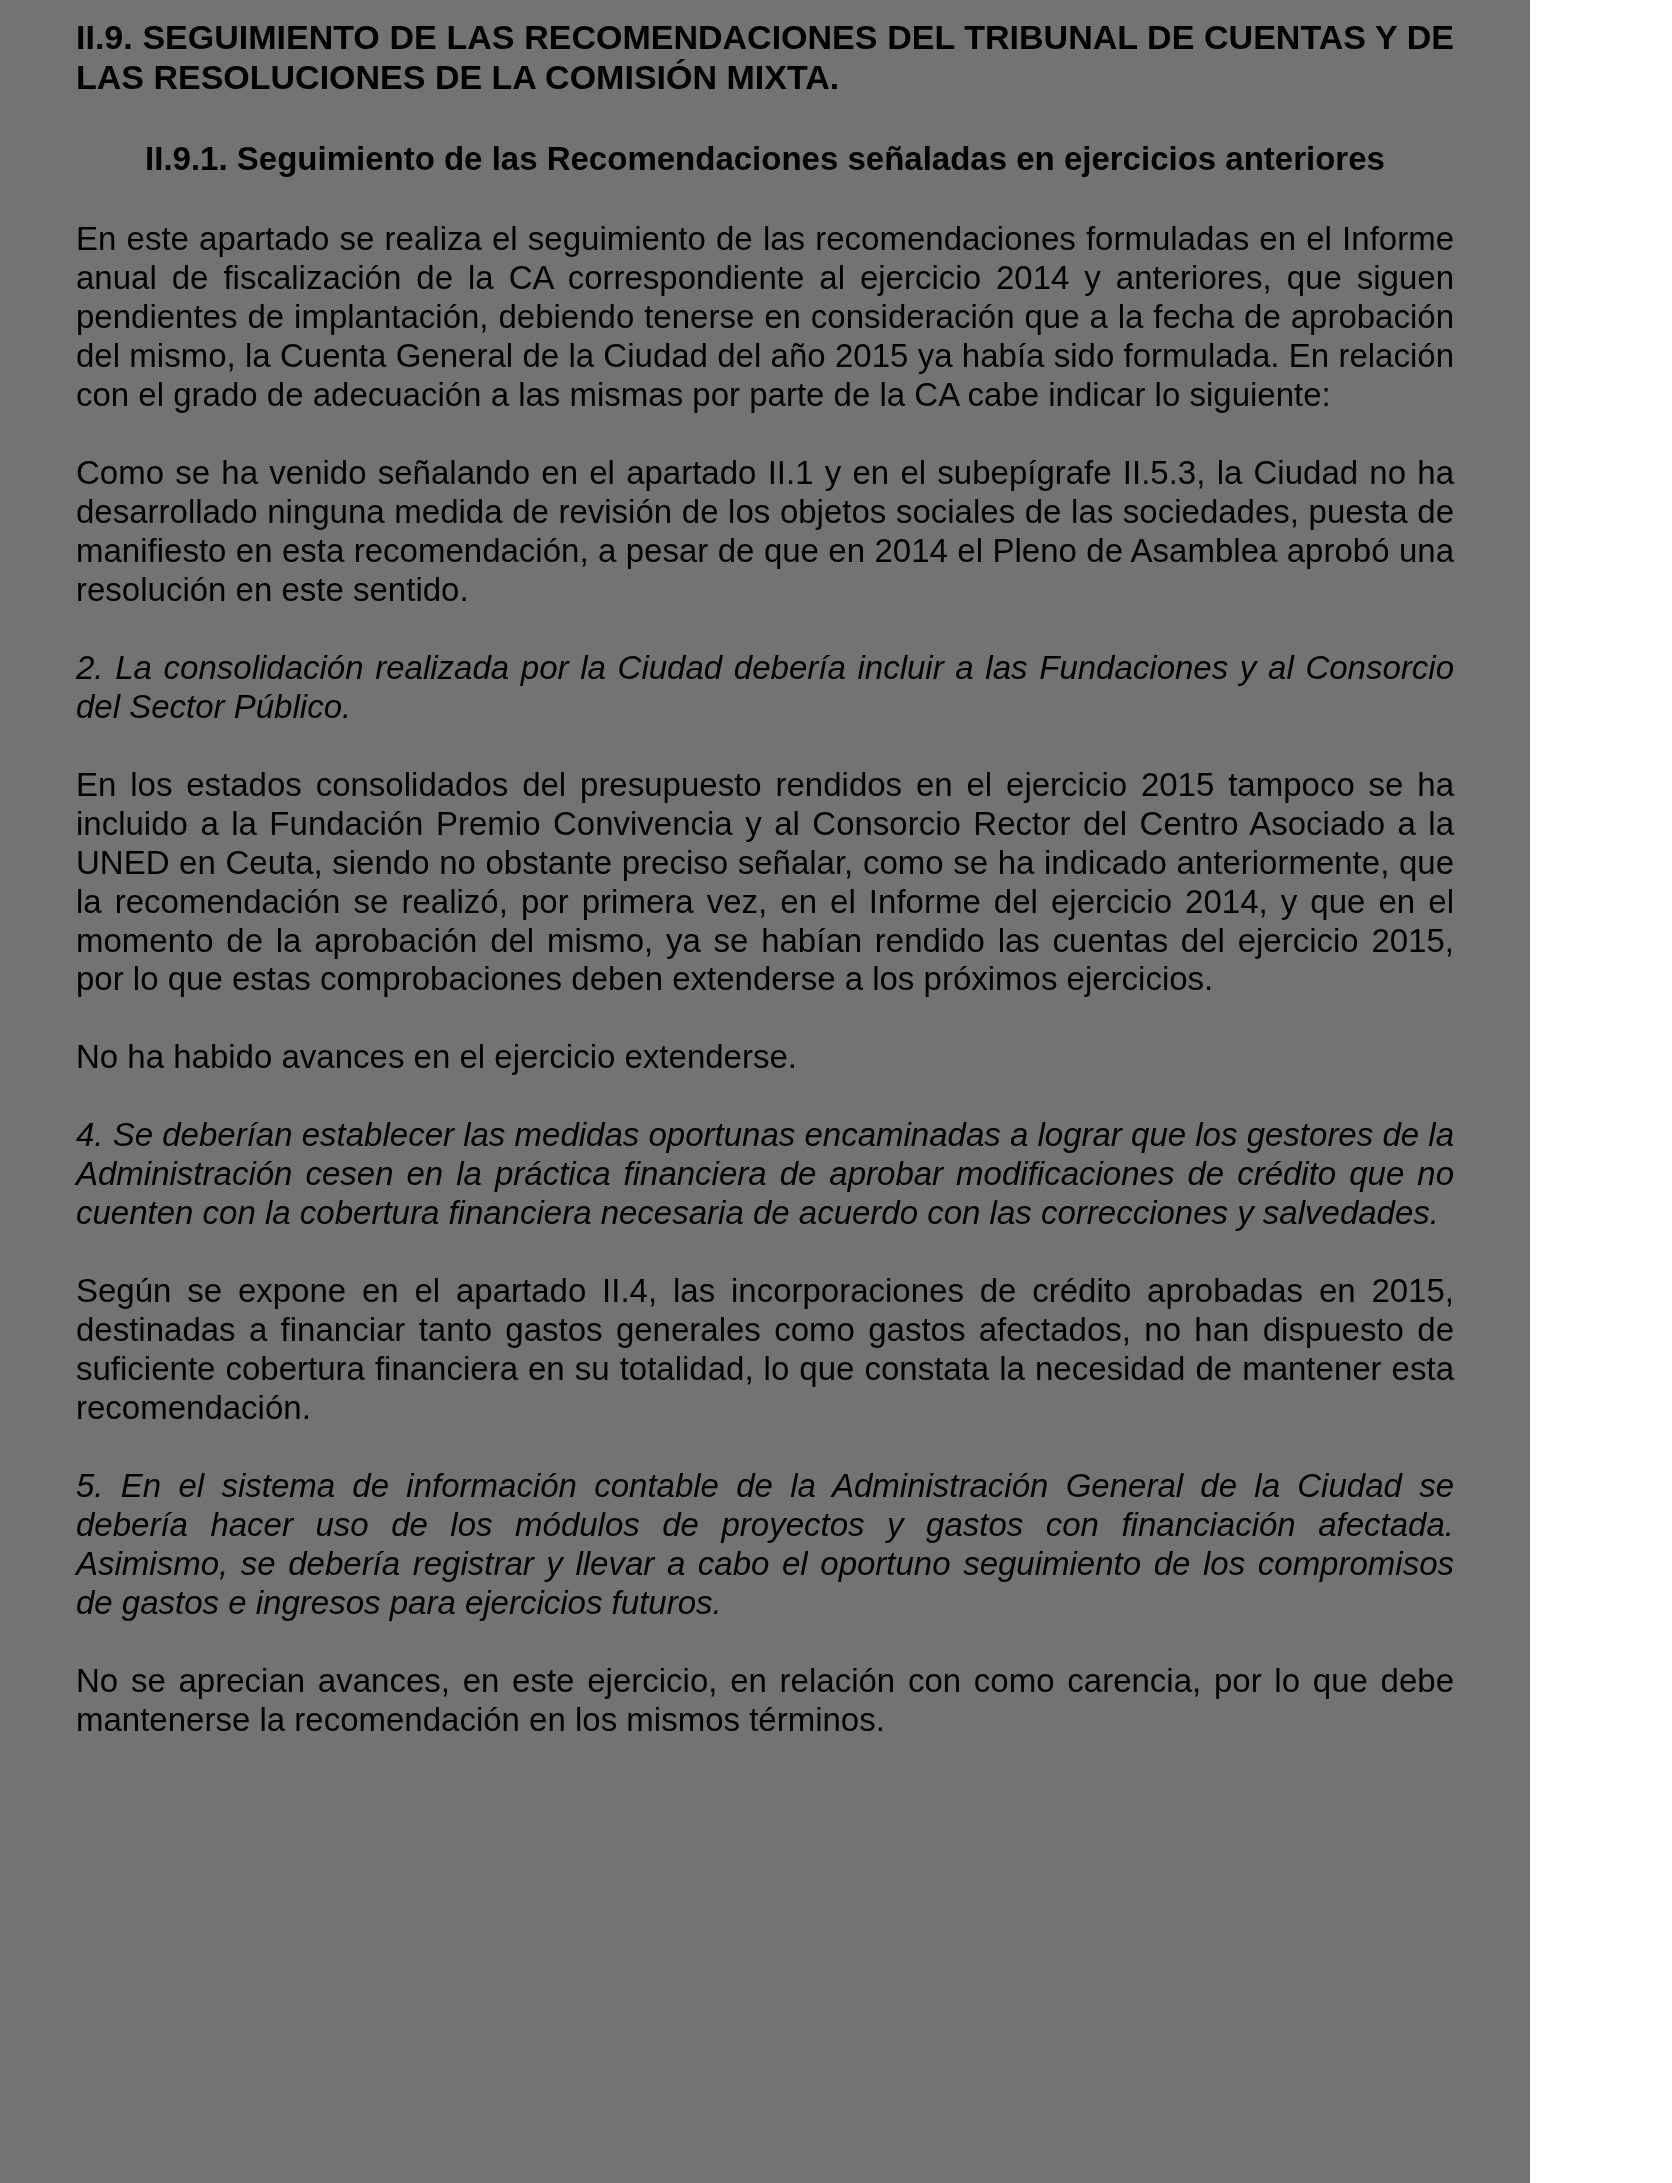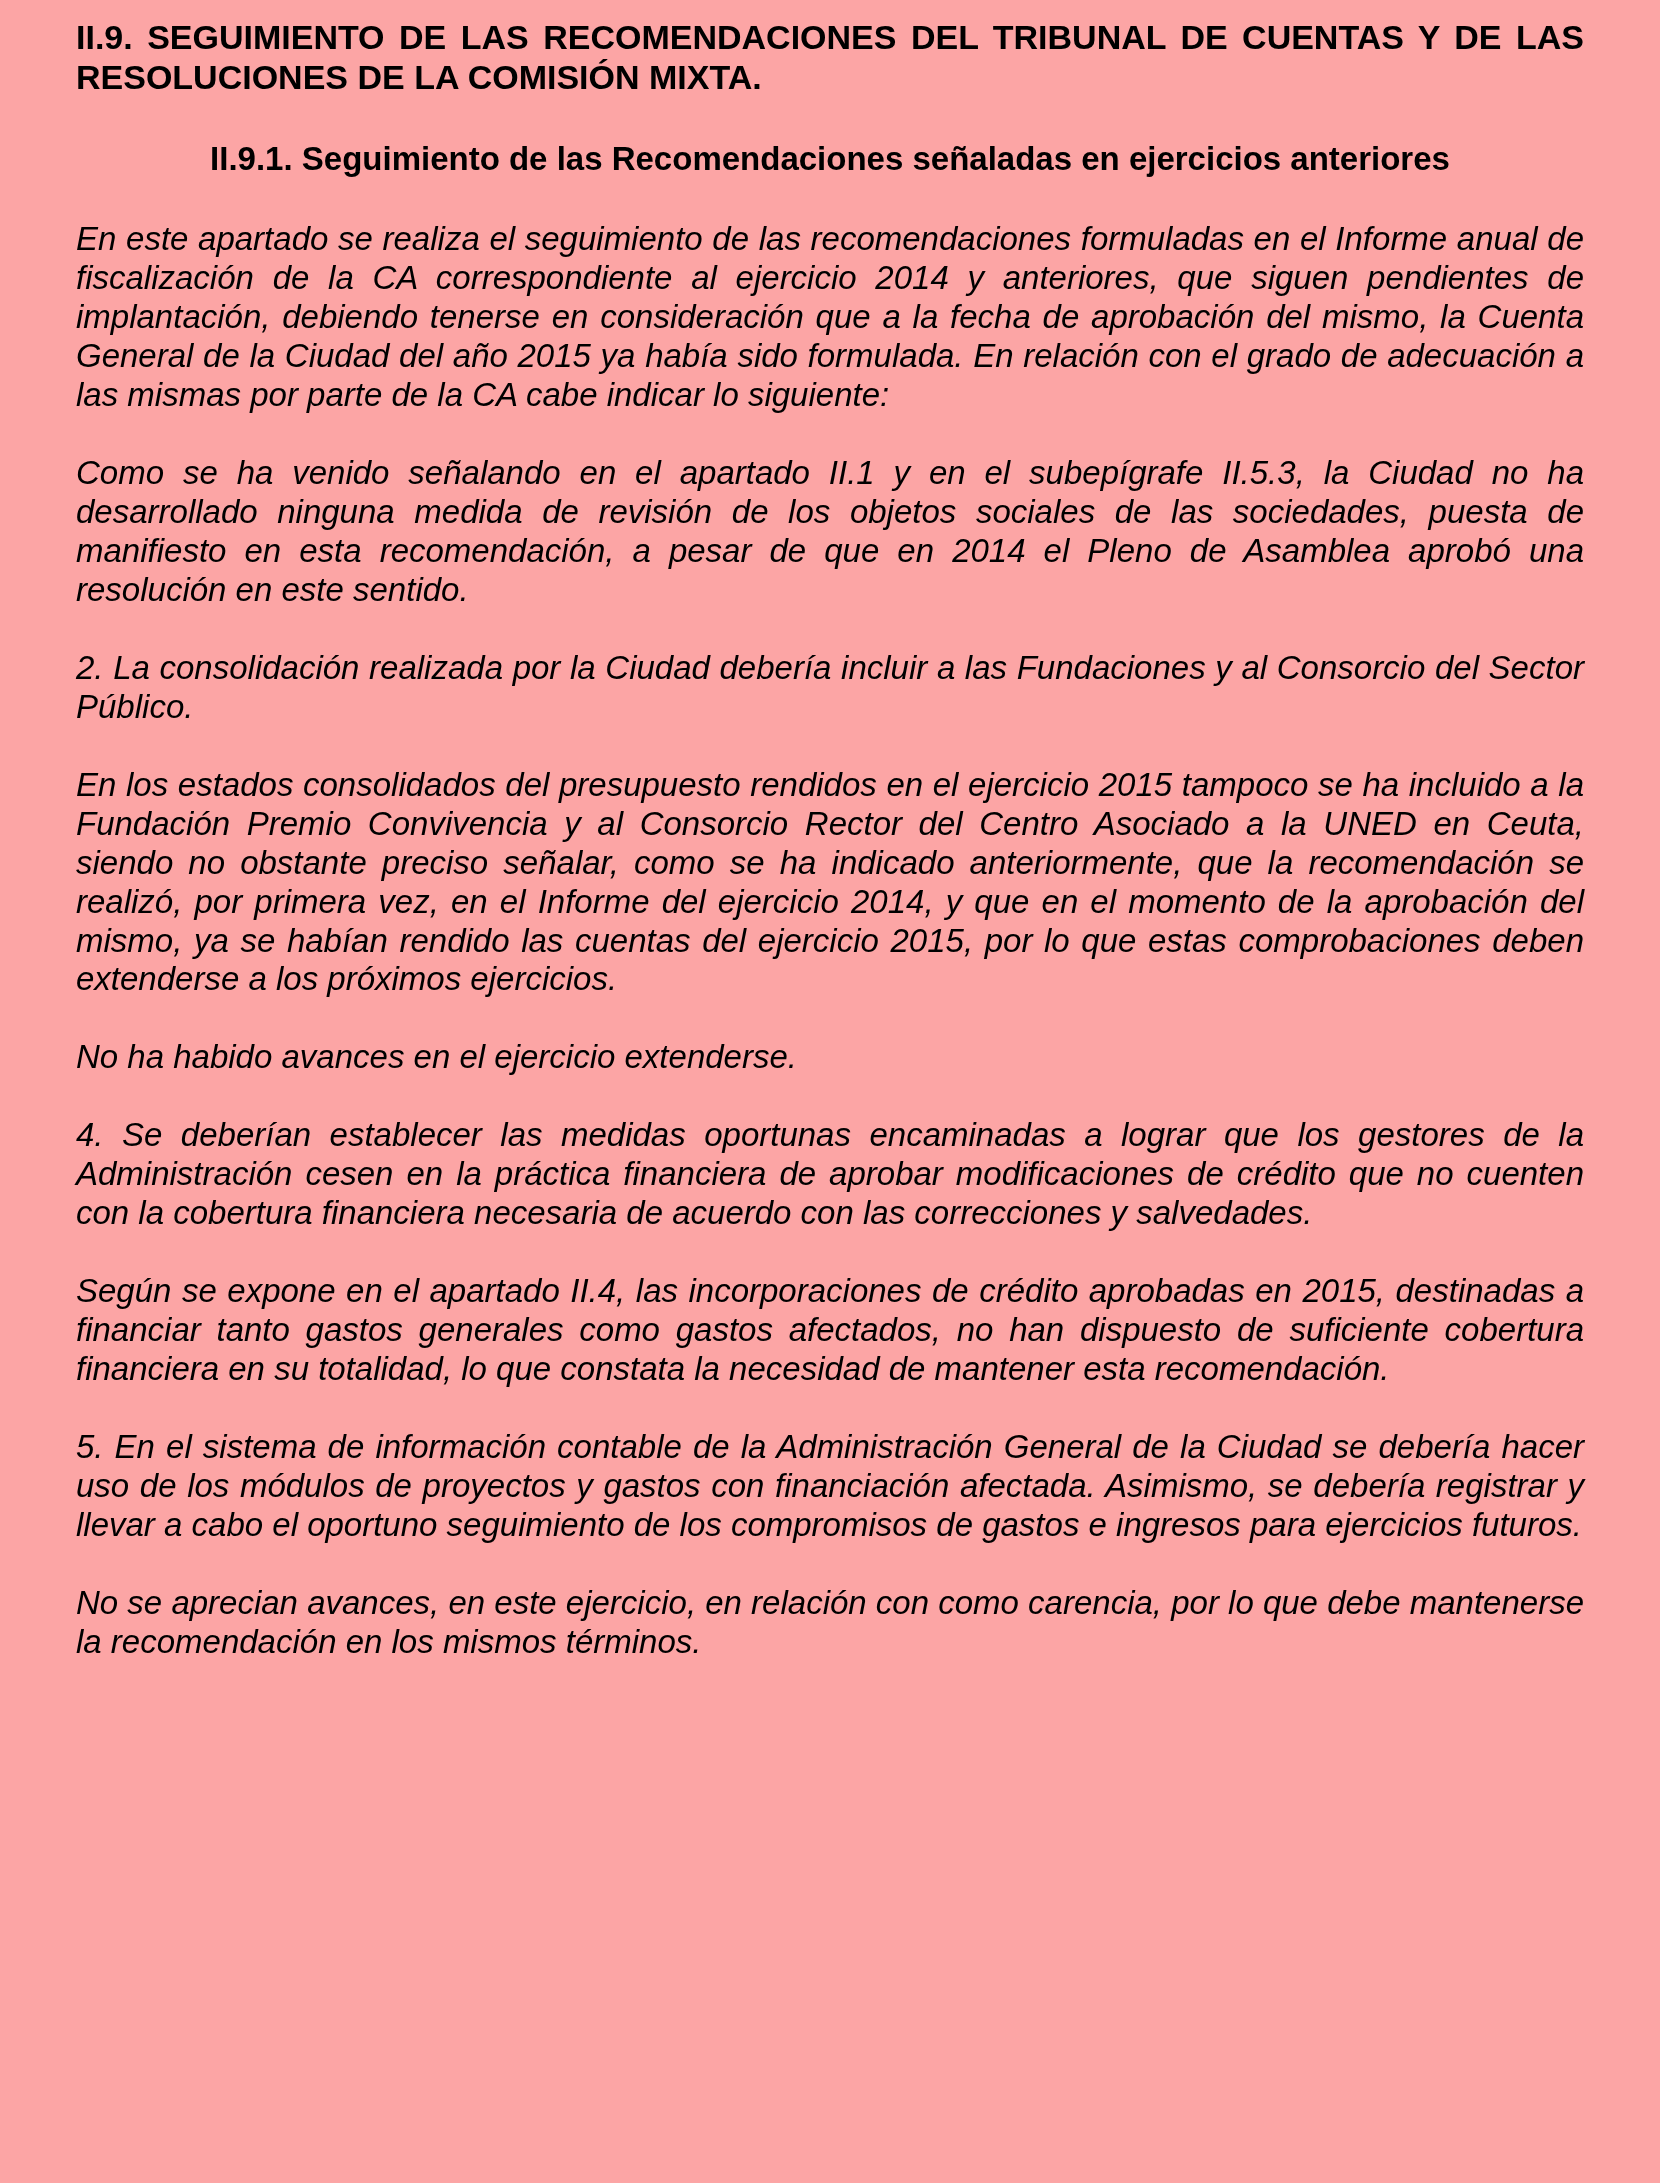--- a/index.html
+++ b/index.html
@@ -1,25 +1,25 @@
 <!DOCTYPE html>
 <html lang="es" style="font-size:12.6px"><head>
 <meta charset="utf-8">
 <style>
   html, body {
     margin: 0;
     padding: 0;
     background: #ffffff;
   }
   .page {
-    width: 1660px;
+    width: 1530px;
     min-height: 2183px;
     box-sizing: border-box;
     padding: 17.3px 76px 47px 76px;
-    background: #fca5a5;
+    background: #737373;
     color: #000000;
     font-family: "Liberation Sans", "DejaVu Sans", sans-serif;
   }
   .heading-main {
     font-size: 34px;
     font-weight: bold;
     line-height: 1.18;
     text-align: justify;
     margin: 0 0 42px 0;
   }
@@ -28,21 +28,20 @@
     font-weight: bold;
     line-height: 1.18;
     text-align: center;
     margin: 0 0 42px 0;
   }
   .para {
     font-size: 33px;
     line-height: 1.18;
     text-align: justify;
     margin: 0 0 39px 0;
-    font-style: italic;
   }
   .para.italic {
     font-style: italic;
   }
   .para:last-child {
     margin-bottom: 0;
   }
 </style>
 </head>
 <body>

